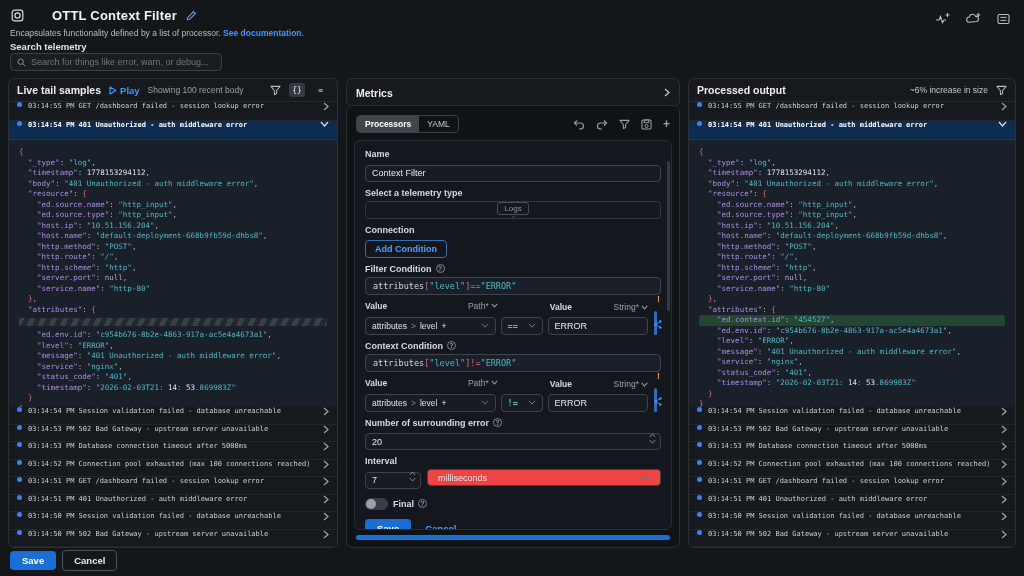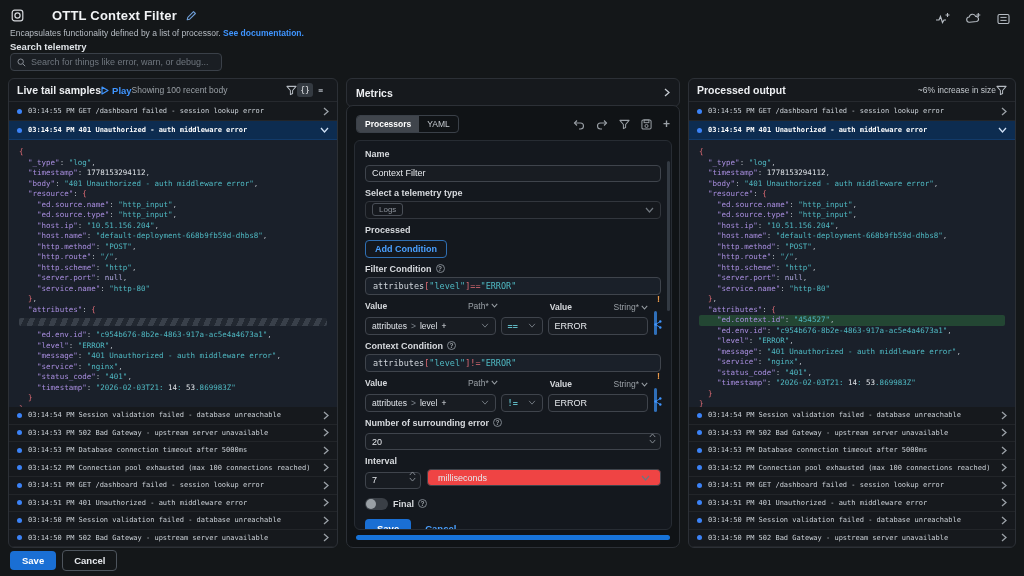--- a/index.html
+++ b/index.html
@@ -19,31 +19,31 @@
   .searchbox{position:absolute;left:10px;top:53px;width:212px;height:18px;background:#1a1e23;
     border:1px solid #3a4048;border-radius:4px;display:flex;align-items:center;padding:0 6px;gap:5px;}
   .searchbox input{flex:1;background:transparent;border:none;outline:none;color:#e8eaed;
     font-size:9px;font-family:"Liberation Sans",sans-serif;}
   .searchbox input::placeholder{color:#6f767e;}
   .hdricons{position:absolute;right:14px;top:12px;display:flex;gap:16px;align-items:center;}
 
   
   .panel{position:absolute;top:78px;bottom:28px;background:#16191d;border:1px solid #2c3036;
     border-radius:6px;display:flex;flex-direction:column;overflow:hidden;}
-  .panel-hd{height:23px;display:flex;align-items:center;padding:0 8px;
+  .panel-hd{height:23px;display:flex;align-items:center;gap:8px;padding:0 8px;
     border-bottom:1px solid #26292e;flex:none;}
   .panel-title{font-size:10.5px;font-weight:bold;color:#eceef1;}
   .mutetxt{font-size:8.5px;color:#9aa0a6;}
   .playbtn{display:flex;align-items:center;gap:3px;color:#3f95ff;font-size:9.5px;font-weight:bold;cursor:pointer;}
   .hspace{flex:1;}
   .minibtn{width:16px;height:14px;border-radius:3px;display:flex;align-items:center;justify-content:center;
     font-size:8px;color:#aeb4bb;cursor:pointer;font-family:"DejaVu Sans Mono",monospace;}
   .minibtn.active{background:#343a41;color:#eceef1;}
 
-  .lrow{height:17.5px;display:flex;align-items:center;gap:6px;padding:0 8px;
+  .lrow{height:17.5px;display:flex;gap:6px;padding:0 8px;
     border-bottom:1px solid #222529;font-family:"DejaVu Sans Mono",monospace;
     font-size:7px;color:#ccd2d8;flex:none;cursor:pointer;white-space:nowrap;overflow:hidden;}
   .lrow.tall{height:19px;}
   .lrow .ldot{width:5px;height:5px;border-radius:50%;background:#3b82f6;flex:none;}
   .lrow .rowtxt{flex:1;overflow:hidden;text-overflow:ellipsis;}
   .lrow.sel{background:#0d2c50;color:#ffffff;font-weight:bold;border-bottom:1px solid #123a69;}
 
   .jsonview{flex:1;background:#1a202a;padding:7px 10px;overflow:hidden;
     font-family:"DejaVu Sans Mono",monospace;font-size:7.5px;line-height:10.5px;color:#aeb4bc;}
   .jline{white-space:pre;}
@@ -69,21 +69,21 @@
   .tools .ticon{color:#9aa0a6;font-size:11px;cursor:pointer;display:flex;align-items:center;}
   .formwrap{flex:1;background:#14181e;border:1px solid #272c33;border-radius:6px;
     padding:6px 10px 8px 10px;overflow:hidden;position:relative;}
   .scrollthumb{position:absolute;right:1px;top:20px;width:3px;height:150px;border-radius:2px;background:#333a43;}
   .flabel{font-size:9px;font-weight:bold;color:#d7dade;margin:6px 0 3px 0;display:flex;align-items:center;gap:4px;}
   .qicon{width:9px;height:9px;border:1px solid #7d848c;border-radius:50%;color:#9aa0a6;
     font-size:6.5px;display:inline-flex;align-items:center;justify-content:center;font-weight:bold;}
   .tinput{width:100%;height:17px;background:#181c22;border:1px solid #3f444c;border-radius:4px;
     color:#e6e9ed;font-size:9px;padding:0 6px;font-family:"Liberation Sans",sans-serif;outline:none;}
   .selbox{width:100%;height:18px;background:#15181d;border:1px solid #32363d;border-radius:4px;
-    display:flex;align-items:center;padding:0 6px;}
+    display:flex;align-items:center;padding:0 6px;flex-direction:column;}
   .chip{border:1px solid #4a4f57;border-radius:3px;padding:1px 6px;font-size:8px;color:#8d939b;}
   .addcond{display:inline-flex;align-items:center;height:18px;padding:0 9px;border:1px solid #2f6fb3;
     border-radius:4px;color:#4aa0ff;font-size:9px;font-weight:bold;background:transparent;cursor:pointer;}
   .codein{width:100%;height:18px;background:#1a2029;border:1px solid #3f444c;border-radius:4px;
     display:flex;align-items:center;padding:0 7px;font-family:"DejaVu Sans Mono",monospace;
     font-size:8.5px;color:#d0d5db;white-space:pre;overflow:hidden;}
   .cs{font-style:normal;color:#4fb8c2;}
   .cop{font-style:normal;color:#e06c75;}
   .cbr{font-style:normal;color:#e06c75;}
   .condgrp{position:relative;margin:6px 0 2px 0;padding-right:13px;}
@@ -348,21 +348,21 @@
 
       <div class="flabel">Select a telemetry type</div>
       <div class="selbox">
         <span class="chip">Logs</span>
         <span class="hspace"></span>
         <svg width="9" height="6" viewBox="0 0 9 6">
           <path d="M1 1l3.5 4L8 1" fill="none" stroke="#6f767e" stroke-width="1.2"></path>
         </svg>
       </div>
 
-      <div class="flabel">Processed</div>
+      <div class="flabel">Connection</div>
       <button class="addcond">Add Condition</button>
 
       <div class="flabel">
         <span>Filter Condition</span>
         <span class="qicon">?</span>
       </div>
       <div class="codein">attributes<i class="cbr">[</i><i class="cs">"level"</i><i class="cbr">]</i> <i class="cop">==</i> <i class="cs">"ERROR"</i></div>
 
       <div class="condgrp">
         <span class="warnmark">!</span>

